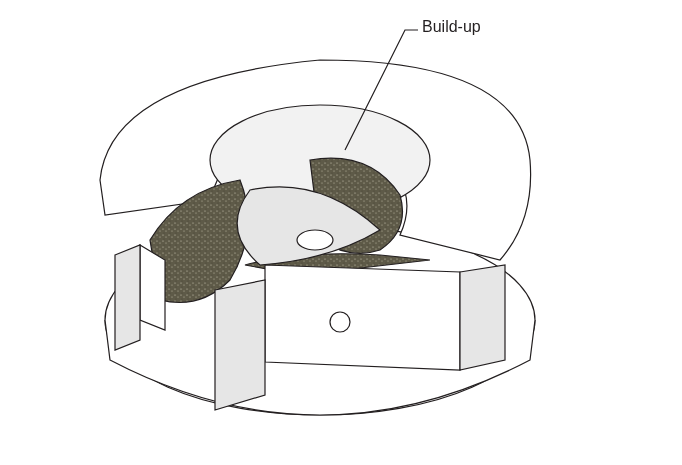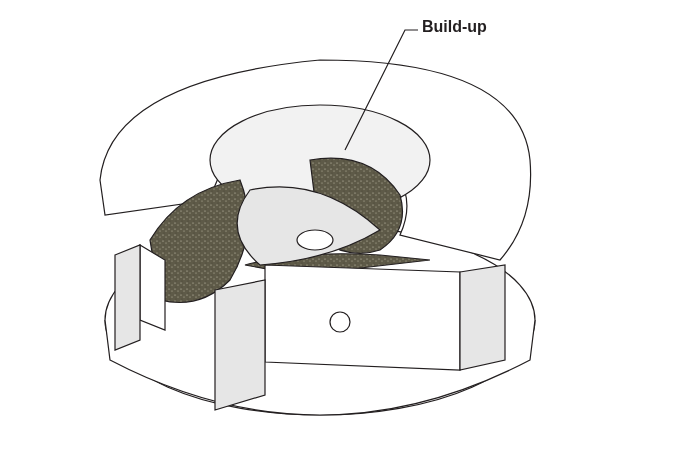--- a/index.html
+++ b/index.html
@@ -1,18 +1,18 @@
 <!DOCTYPE html>
 <html><head>
 <meta charset="utf-8">
 <style>
   html, body { margin:0; padding:0; background:#ffffff; }
   body { width:682px; height:465px; position:relative; overflow:hidden; font-family:"Liberation Sans", sans-serif; }
   #canvas { position:absolute; left:0; top:0; width:682px; height:465px; }
-  .label { position:absolute; left:422px; top:18px; font-size:16px; font-weight:bold; color:#231f20; }
+  .label { position:absolute; left:422px; top:18px; font-size:16px; font-weight:normal; color:#231f20; }
 </style>
 </head>
 <body>
 
 <svg id="canvas" viewBox="0 0 682 465" xmlns="http://www.w3.org/2000/svg">
   <defs>
     <pattern id="speckle" width="6" height="6" patternUnits="userSpaceOnUse">
       <rect width="6" height="6" fill="#5e5a48"></rect>
       <circle cx="1" cy="1" r="0.6" fill="#cfcab5"></circle>
       <circle cx="4" cy="3" r="0.5" fill="#cfcab5"></circle>

